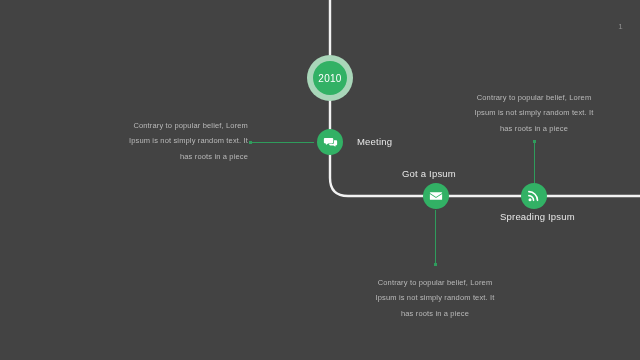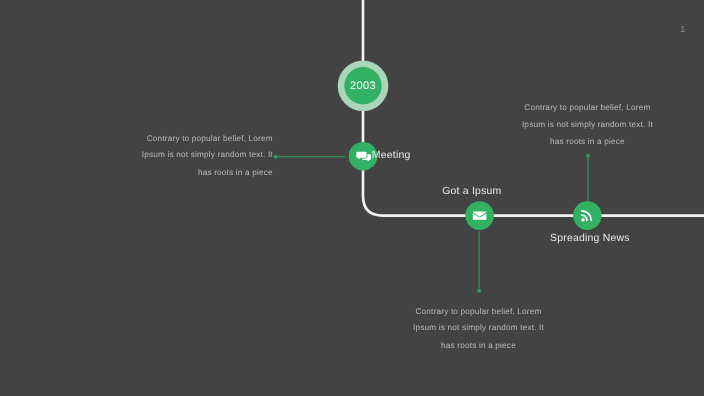--- a/index.html
+++ b/index.html
@@ -127,41 +127,41 @@
 <div id="slide">
 
   <div class="page-number">1</div>
 
   <svg class="timeline-path" viewBox="0 0 640 360" width="640" height="360">
     <path d="M 330 0 L 330 178 Q 330 196 348 196 L 640 196" fill="none" stroke="#f2f2f2" stroke-width="2.4" stroke-linecap="butt"></path>
   </svg>
 
   <div class="year-badge" style="left:307px; top:55px;">
     <div class="year-badge-inner">
-      <span class="year-badge-label">2003</span>
+      <span class="year-badge-label">2010</span>
     </div>
   </div>
 
   <div class="connector-h" style="left:250px; top:142px; width:64px;"></div>
   <div class="connector-dot" style="left:249px; top:141px;"></div>
 
   <div class="desc right-align" style="left:108px; top:118px; width:140px;">
     <div>Contrary to popular belief, Lorem</div>
     <div>Ipsum is not simply random text. It</div>
     <div>has roots in a piece</div>
   </div>
 
   <div class="node" style="left:317px; top:129px;">
     <svg width="15" height="15" viewBox="0 0 24 24">
       <path fill="#ffffff" d="M3.2 4.6h11.4c1 0 1.8.8 1.8 1.8v5.2c0 1-.8 1.8-1.8 1.8H8.1l-3.4 2.6v-2.6H3.2c-1 0-1.8-.8-1.8-1.8V6.4c0-1 .8-1.8 1.8-1.8z"></path>
       <path fill="#ffffff" d="M18.6 8.4h2.2c1 0 1.8.8 1.8 1.8v4.6c0 1-.8 1.8-1.8 1.8h-1v2.3l-3-2.3h-5.2c-1 0-1.8-.8-1.8-1.8v-.3h5.2c1.4 0 2.6-1.2 2.6-2.6V8.4z"></path>
     </svg>
   </div>
 
-  <div class="node-title" style="left:338px; top:136px;">Meeting</div>
+  <div class="node-title" style="left:338px; top:136px;padding-left:19px;">Meeting</div>
 
   <div class="node-title" style="left:402px; top:168px;">Got a Ipsum</div>
 
   <div class="node" style="left:423px; top:183px;">
     <svg width="14" height="14" viewBox="0 0 24 24">
       <path fill="#ffffff" d="M2.5 5.5h19c.6 0 1 .5 1 1v.3L12 13.6 1.5 6.8v-.3c0-.5.4-1 1-1z"></path>
       <path fill="#ffffff" d="M1.5 8.6l10 6.5c.3.2.7.2 1 0l10-6.5v8.9c0 .6-.5 1-1 1h-19c-.6 0-1-.4-1-1V8.6z"></path>
     </svg>
   </div>
 
@@ -184,15 +184,15 @@
   <div class="connector-v" style="left:534px; top:142px; height:42px;"></div>
 
   <div class="node" style="left:521px; top:183px;">
     <svg width="14" height="14" viewBox="0 0 24 24">
       <circle cx="5.2" cy="18.6" r="2.6" fill="#ffffff"></circle>
       <path fill="none" stroke="#ffffff" stroke-width="2.8" stroke-linecap="round" d="M3.2 11.4c4.4 0 8 3.6 8 8"></path>
       <path fill="none" stroke="#ffffff" stroke-width="2.8" stroke-linecap="round" d="M3.2 4.6c8.2 0 14.8 6.6 14.8 14.8"></path>
     </svg>
   </div>
 
-  <div class="node-title" style="left:500px; top:211px;">Spreading News</div>
+  <div class="node-title" style="left:500px; top:211px;">Spreading Ipsum</div>
 
 </div>
 
 </body></html>

